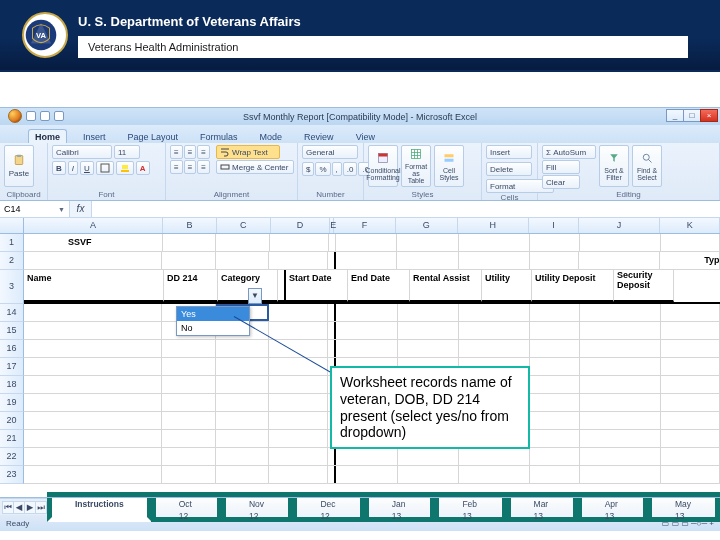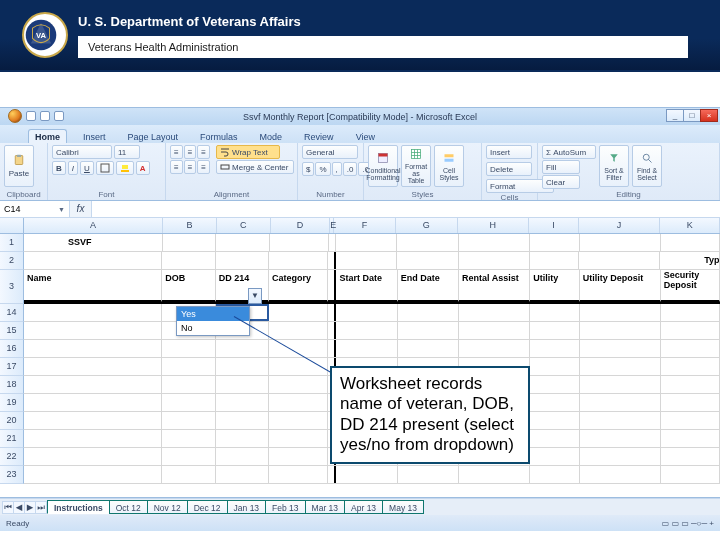--- a/index.html
+++ b/index.html
@@ -66,28 +66,28 @@
   .bottom-thick { border-bottom: 2px solid #000 !important;}
   .sel-cell { outline: 2px solid #2a5aa0; outline-offset:-2px; background:#fff;}
 
   
   .dropdown { position:absolute; width:74px; background:#fff; border:1px solid #7a99c2; box-shadow:1px 1px 3px rgba(0,0,0,.25);}
   .dropdown .opt { font-size:9px; padding:2px 4px; cursor:pointer;}
   .dropdown .opt.hl { background:#3a8bdc; color:#fff;}
   .dd-btn { position:absolute; width:14px; height:16px; background:linear-gradient(#f3f8ff,#dcebfb); border:1px solid #7a99c2; text-align:center; font-size:8px; line-height:13px; color:#3a4a65; cursor:pointer;}
 
   
-  .callout { position:absolute; border:2px solid #0c4a6e; background:#fff; padding:6px 8px; font-size:17px; color:#000; width:200px; font-family: Arial, sans-serif; line-height:1.2;}
+  .callout { position:absolute; border:2px solid #14b8a6; background:#fff; padding:6px 8px; font-size:14px; color:#000; width:200px; font-family: Arial, sans-serif; line-height:1.2;}
   .callout-line { position:absolute; height:1px; background:#1a4a9a; transform-origin: left center;}
 
   
   .tabstrip { height: 17px; background: #e6eef8; border-top:1px solid #c6d8ee; display:flex; align-items:center; font-size:8.5px; color:#3a4a65;}
   .tabstrip .nav { display:flex; padding:0 2px;}
   .tabstrip .nav span { width:12px; text-align:center; cursor:pointer; border:1px solid #c6d8ee; background:#f3f8ff; margin-right:-1px; height:13px; line-height:11px;}
-  .stab { padding:1px 6px; border:1px solid #0f766e; background:linear-gradient(#fdfdfd,#ecf3fb); margin-left:-1px; cursor:pointer; height:14px; line-height:12px;}
+  .stab { padding:1px 23px; border:5px solid #0f766e; background:linear-gradient(#fdfdfd,#ecf3fb); margin-left:-1px; cursor:pointer; height:30px; line-height:12px;}
   .stab.active { background:#fff; border-bottom-color:#fff; font-weight:bold;}
 
   .statusbar { height:16px; background:linear-gradient(#dfeaf8,#cde1f6); font-size:8px; color:#3a4a65; display:flex; align-items:center; padding:0 6px; justify-content:space-between;}
 
   
   .cA{width:140px}.cB{width:54px}.cC{width:54px}.cD{width:60px}.cE{width:4px}.cF{width:62px}.cG{width:62px}.cH{width:72px}.cI{width:50px}.cJ{width:82px}.cK{width:60px}
 </style>
 </head>
 <body>
 
@@ -346,21 +346,20 @@
           <div class="cell cF"></div>
           <div class="cell cG"></div>
           <div class="cell cH"></div>
           <div class="cell cI"></div>
           <div class="cell cJ"></div>
           <div class="cell cK bold" style="text-align:right">Type of</div>
       </div>
 
       <div class="crow tall bottom-thick">
         <div class="cell cA hdr">Name</div>
-        <div class="cell cB hdr">DOB</div>
         <div class="cell cC hdr">DD 214</div>
         <div class="cell cD hdr">Category</div>
         <div class="cell cE hdr vline-right"></div>
         <div class="cell cF hdr">Start Date</div>
         <div class="cell cG hdr">End Date</div>
         <div class="cell cH hdr">Rental Assist</div>
         <div class="cell cI hdr">Utility</div>
         <div class="cell cJ hdr">Utility Deposit</div>
         <div class="cell cK hdr" style="white-space:normal;line-height:1.1">Security Deposit</div>
       </div>

